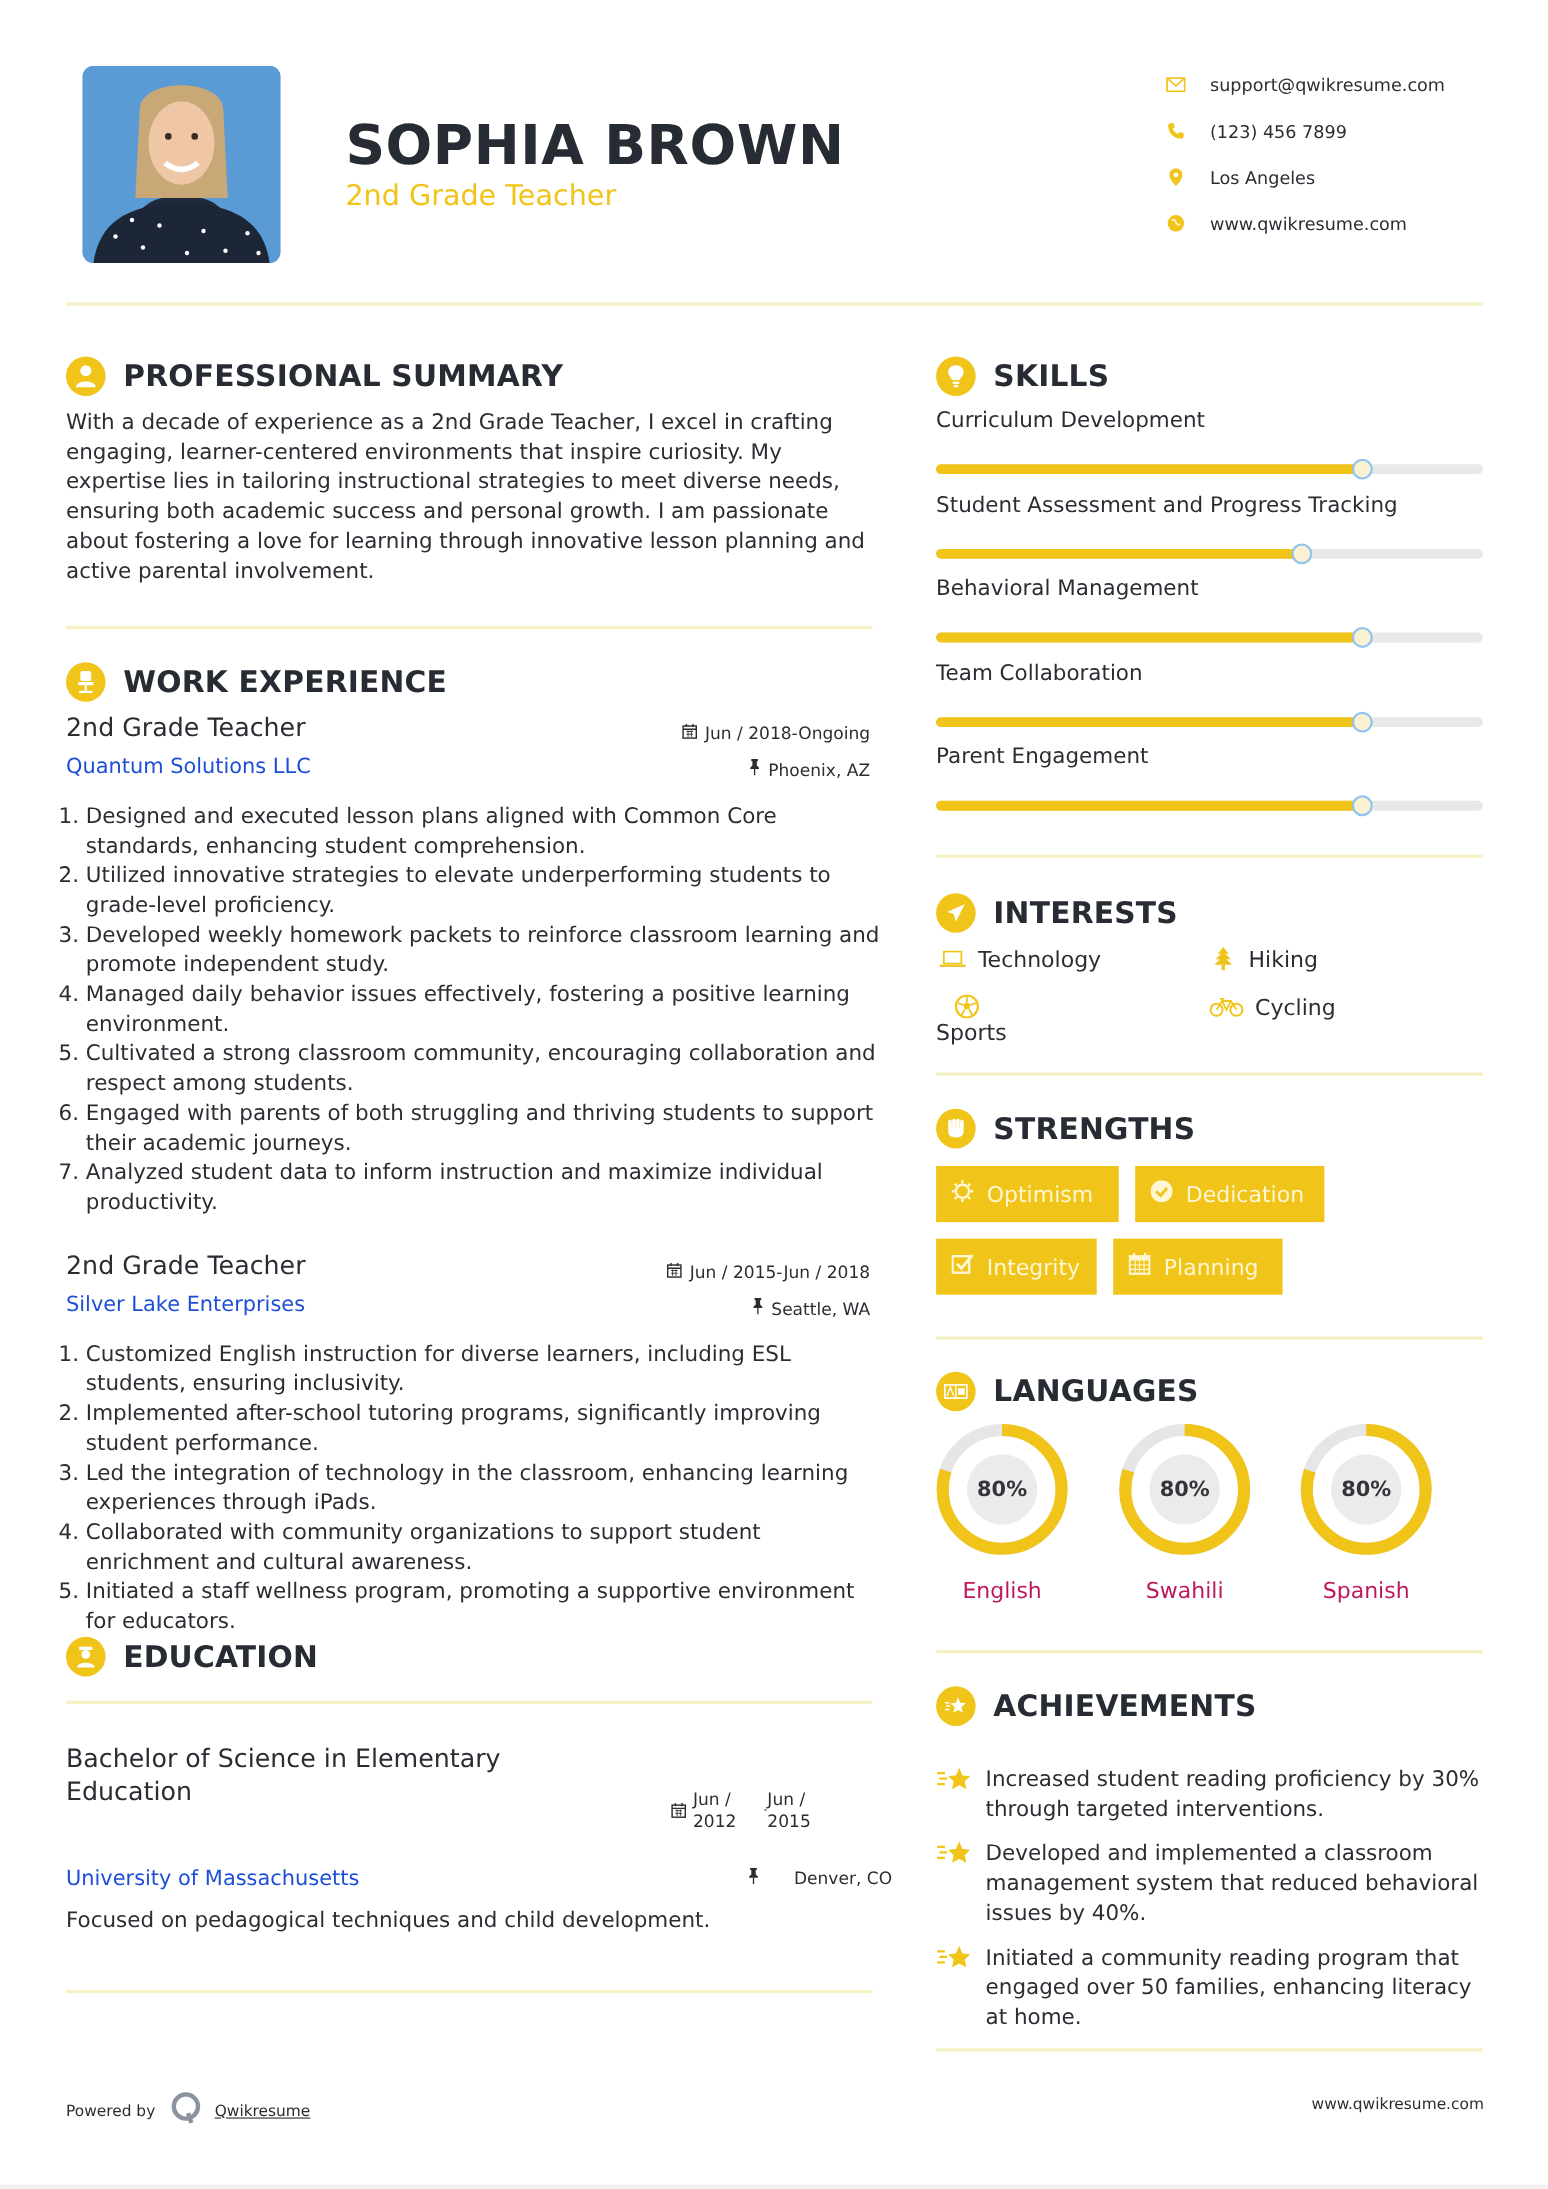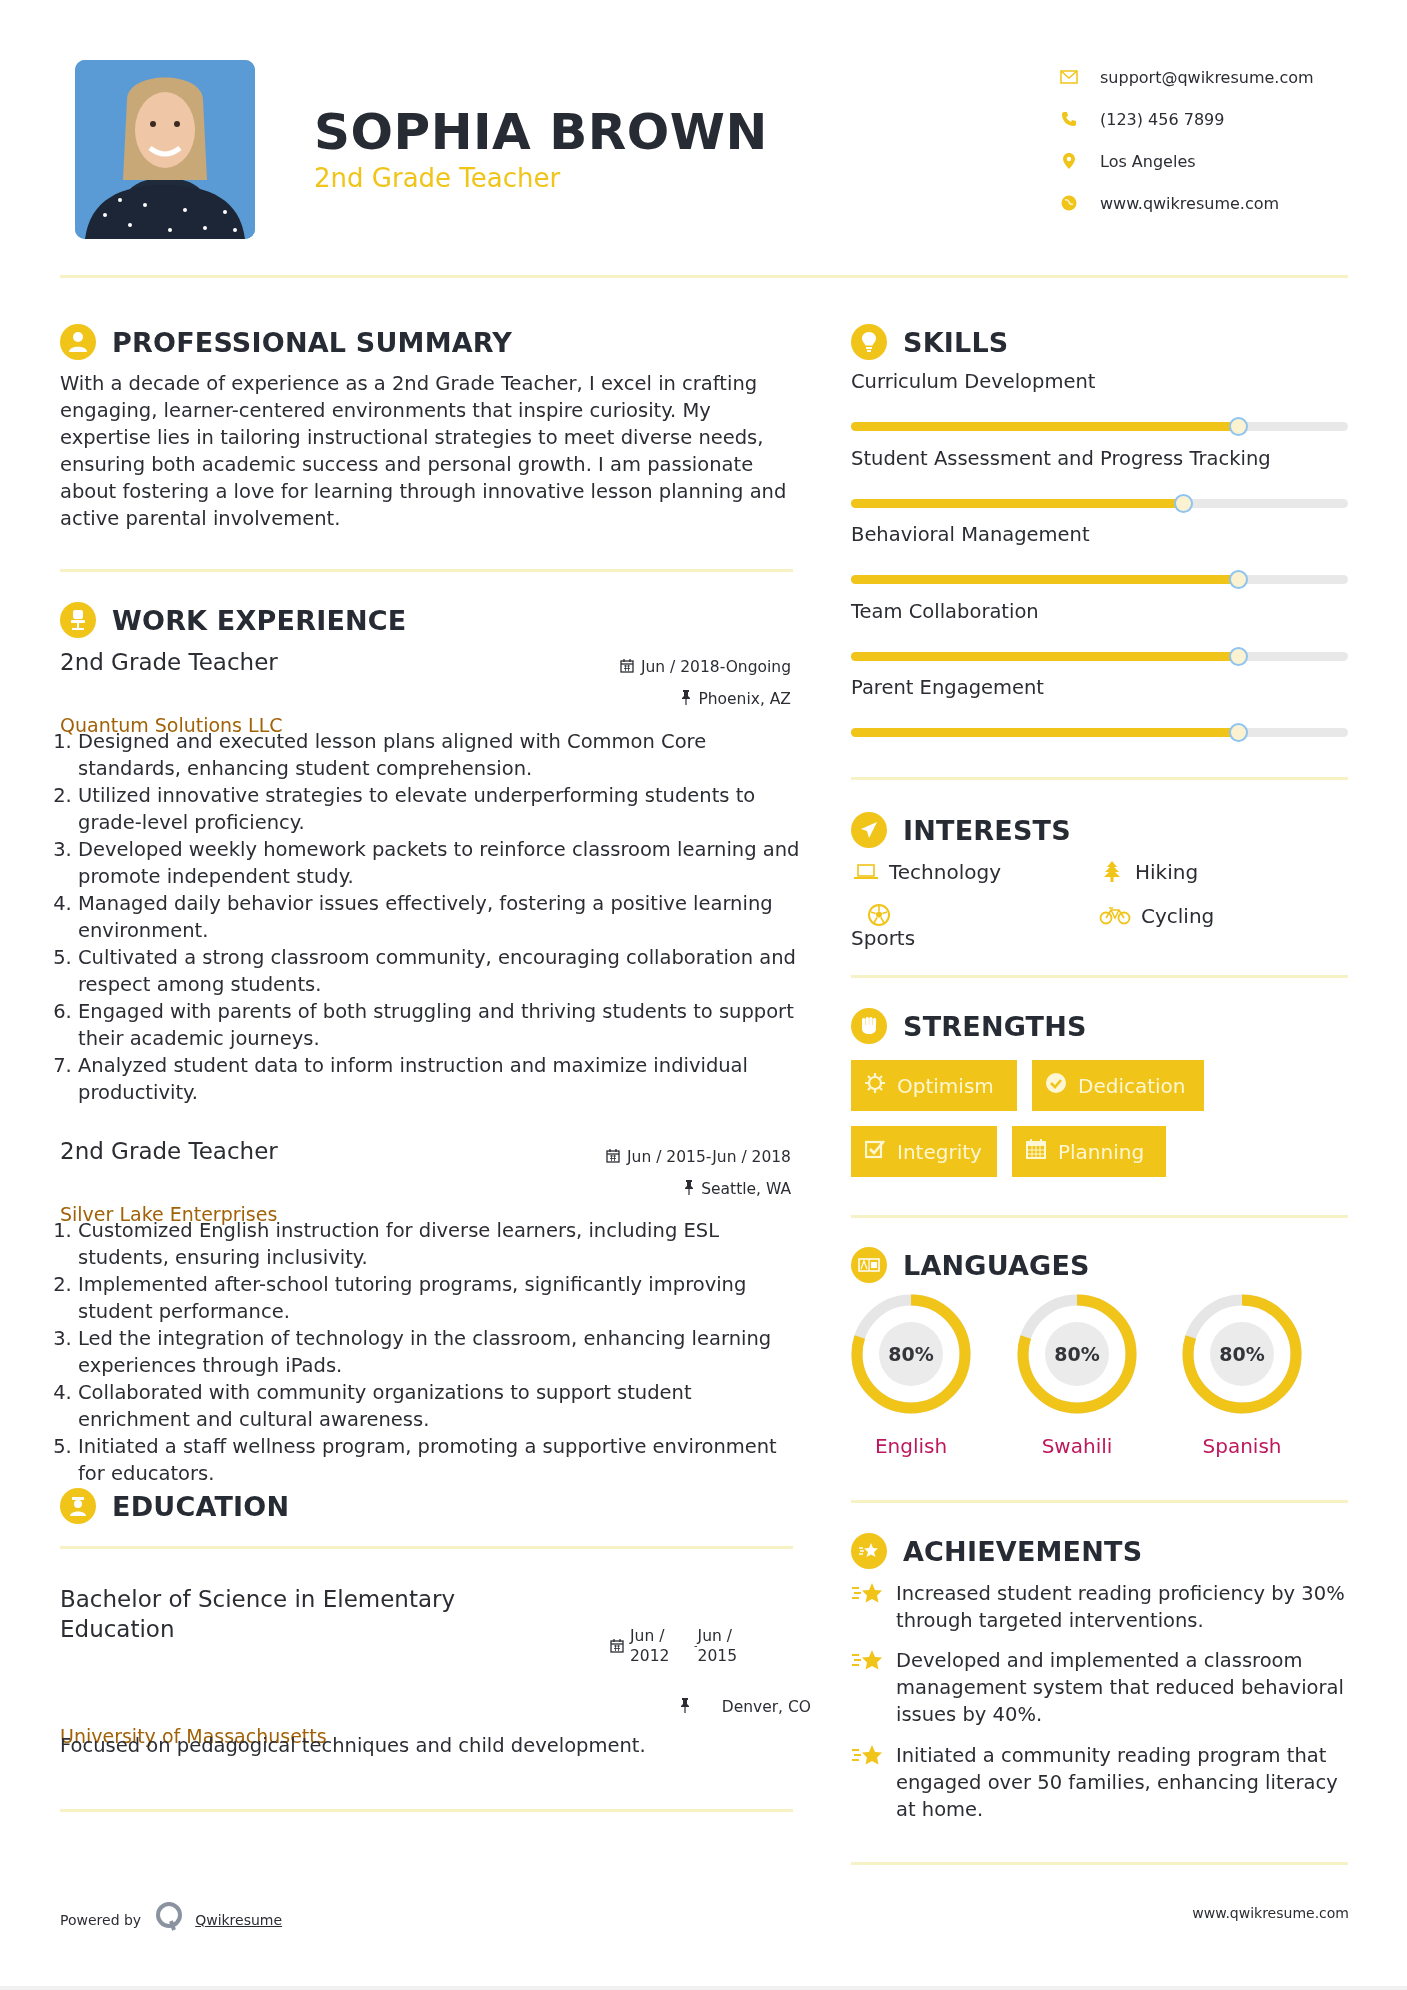--- a/index.html
+++ b/index.html
@@ -19,21 +19,21 @@
 
   
   .sec-head { position: absolute; display: flex; align-items: center; }
   .sec-ic { width: 36px; height: 36px; border-radius: 50%; background: #f0c419; display: inline-flex; align-items: center; justify-content: center; margin-right: 16px; }
   .sec-title { font-size: 27px; font-weight: bold; color: #272b33; letter-spacing: 0.2px; }
 
   .para { position: absolute; font-size: 19.5px; line-height: 27px; color: #2b2d33; }
 
   
   .job-title { position: absolute; font-size: 23px; color: #2b2d33; }
-  .job-company { position: absolute; font-size: 19px; color: #a16207; margin-top: 28px; }
+  .job-company { position: absolute; font-size: 19px; color: #1d4ed8; }
   .job-meta { position: absolute; font-size: 15.5px; color: #2b2d33; text-align: right; display: flex; align-items: center; justify-content: flex-end; }
   .job-meta .mic { margin-right: 7px; font-size: 14px; color: #2b2d33; }
   ol.duties { position: absolute; font-size: 19.5px; line-height: 27px; color: #2b2d33; padding-left: 18px; }
   ol.duties li { padding-left: 0px; }
 
   
   .skill { position: absolute; left: 851px; width: 497px; }
   .skill-label { font-size: 19.5px; color: #2b2d33; height: 30px; }
   .track { position: relative; margin-top: 22px; height: 9px; background: #e8e8e8; border-radius: 5px; }
   .fill { position: absolute; left: 0; top: 0; height: 9px; background: #f0c419; border-radius: 5px; }
@@ -48,21 +48,21 @@
   .badge .bic { margin-right: 12px; font-size: 20px; color: #fff7d4; }
 
   
   .lang { position: absolute; width: 120px; text-align: center; }
   .ring { width: 120px; height: 120px; position: relative; }
   .ring svg { position: absolute; left: 0; top: 0; }
   .ring-inner { position: absolute; left: 28px; top: 28px; width: 64px; height: 64px; border-radius: 50%; background: #ebebeb; display: flex; align-items: center; justify-content: center; font-weight: bold; font-size: 19px; color: #33353a; }
   .lang-name { margin-top: 20px; font-size: 20px; color: #be185d; }
 
   
-  .ach { position: absolute; left: 851px; width: 500px; display: flex; }
+  .ach { position: absolute; left: 851px; width: 500px; display: flex; margin-top: 24px; }
   .ach .aic { width: 40px; flex: none; color: #f0c419; font-size: 22px; padding-top: 0px; }
   .ach .atext { font-size: 19.5px; line-height: 27px; color: #2b2d33; margin-left: 5px; }
 
   
   .footer-left { position: absolute; left: 60px; top: 1901px; display: flex; align-items: center; font-size: 14px; color: #2b2d33; }
   .footer-left .qlogo { margin: 0 12px 0 14px; font-size: 30px; font-weight: bold; color: #8c93a0; }
   .footer-left a { color: #2b2d33; text-decoration: underline; }
   .footer-right { position: absolute; right: 58px; top: 1905px; font-size: 14px; color: #2b2d33; }
   .bottom-strip { position: absolute; left: 0; bottom: 0; width: 1407px; height: 4px; background: #f1f1f1; }
 </style>

